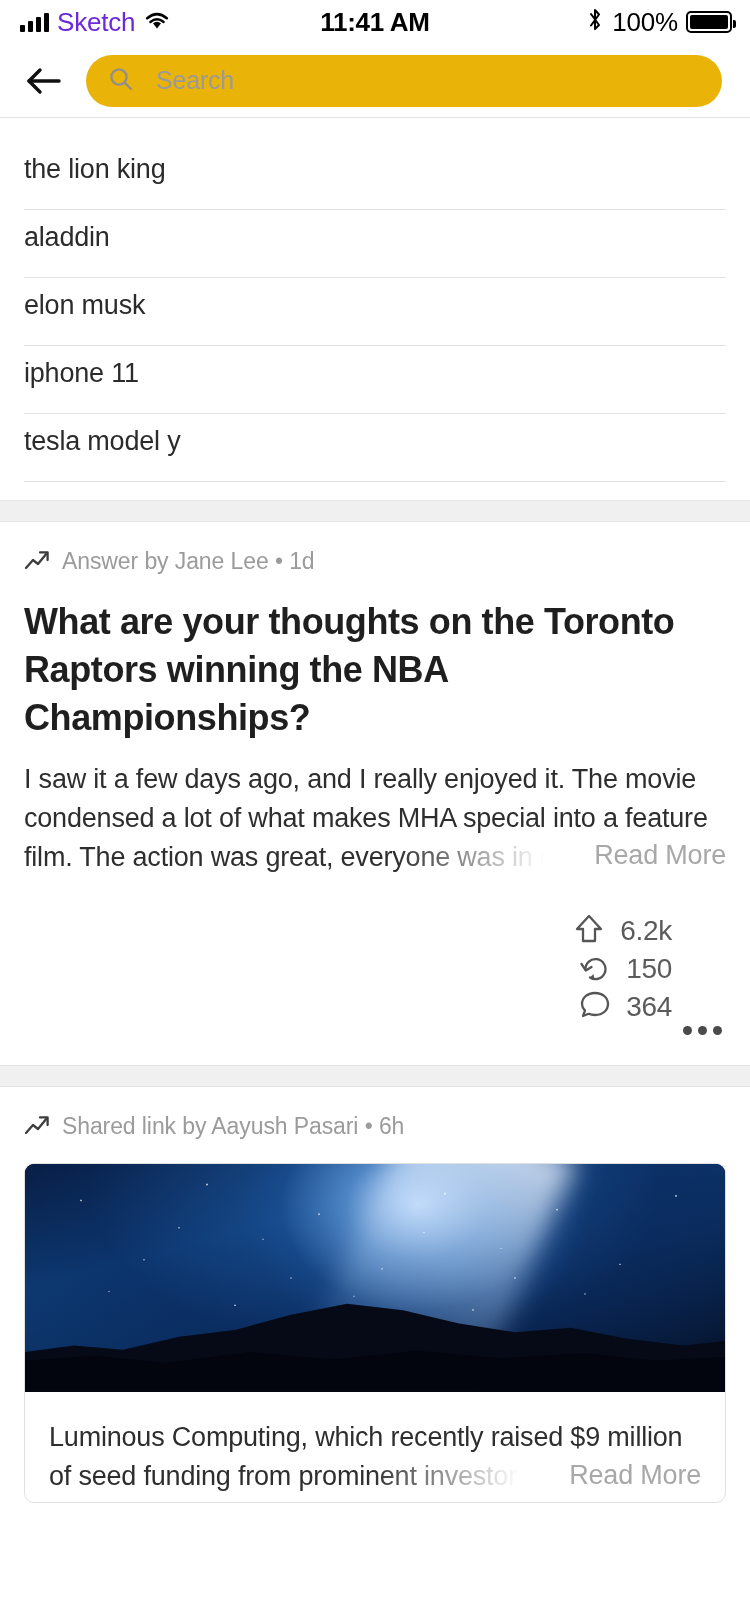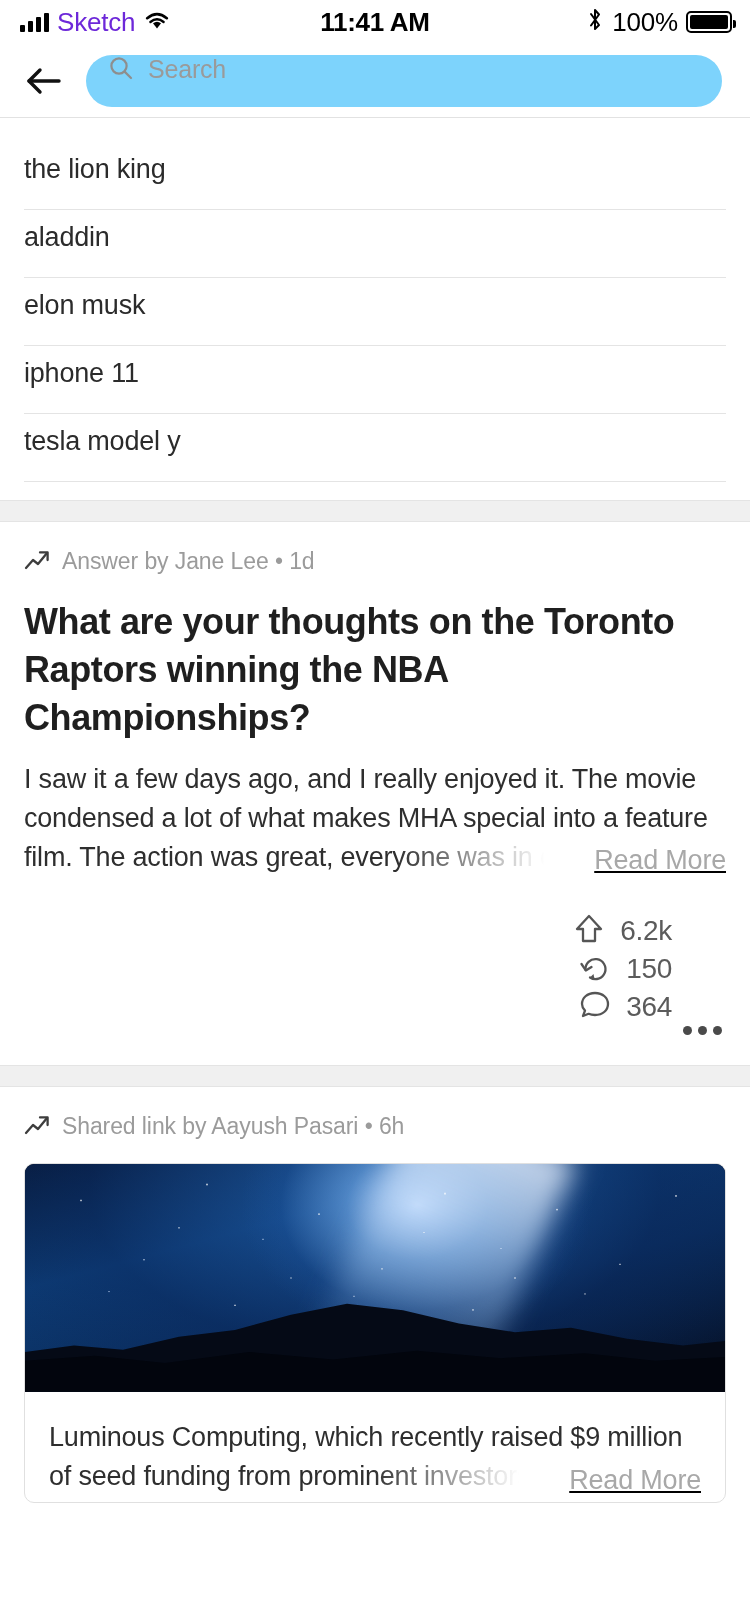--- a/index.html
+++ b/index.html
@@ -112,26 +112,26 @@
     height: 44px;
     display: flex;
     align-items: center;
     justify-content: center;
     cursor: pointer;
     flex: 0 0 auto;
   }
   .search-field {
     flex: 1;
     height: 52px;
-    background: #7dd3fc;
+    background: #eab308;
     border-radius: 26px;
     display: flex;
-    align-items: flex-start;
+    align-items: center;
     padding: 0 22px;
-    gap: 14px;
+    gap: 22px;
     cursor: text;
   }
   .search-field input {
     border: 0;
     outline: 0;
     background: transparent;
     font-family: "Liberation Sans", sans-serif;
     font-size: 25px;
     color: #222;
     width: 100%;
@@ -205,24 +205,22 @@
     letter-spacing: -0.2px;
   }
   .fade {
     position: absolute;
     right: 0;
     bottom: 0;
     height: 42px;
     width: 330px;
     background: linear-gradient(to right, rgba(255,255,255,0) 0%, #fff 45%, #fff 100%);
     display: flex;
-    align-items: center;
     justify-content: flex-end;
     pointer-events: none;
-    text-decoration: underline;
   }
   .read-more {
     font-size: 27px;
     color: #a8a8a8;
     letter-spacing: -0.2px;
     cursor: pointer;
     pointer-events: auto;
   }
 
   .actions {

